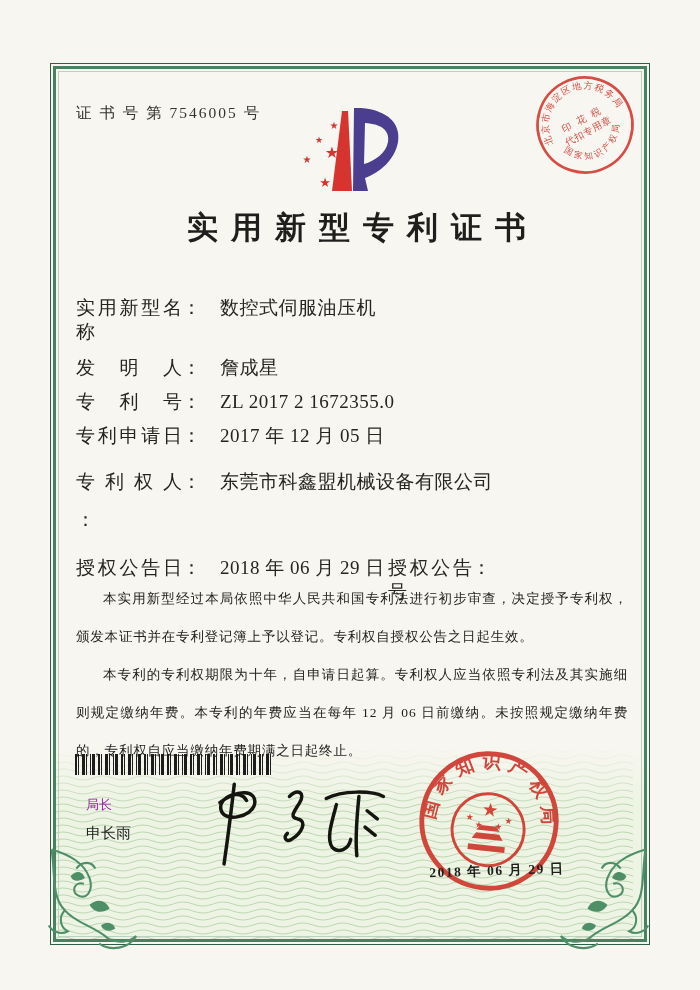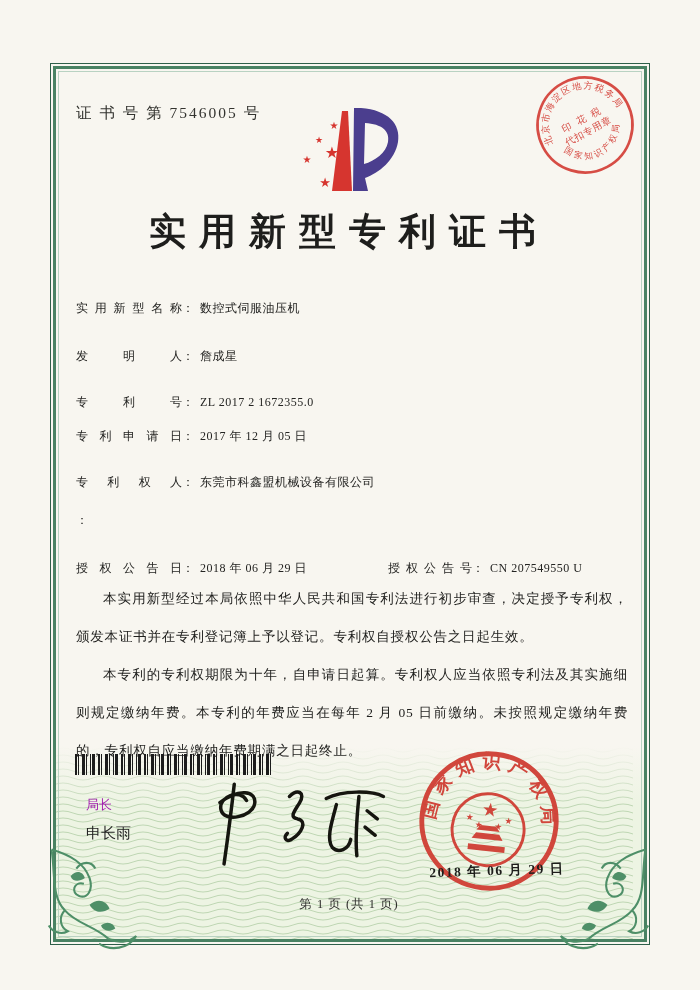--- a/index.html
+++ b/index.html
@@ -19,29 +19,29 @@
     background:#edf4e3;overflow:hidden;z-index:1;}
   .band svg{position:absolute;left:0;top:0;}
   .band-fade{position:absolute;left:0;top:0;right:0;height:60px;
     background:linear-gradient(180deg,#f8f6f0 0%,rgba(248,246,240,0) 100%);}
 
   .cert-no{position:absolute;left:76px;top:103px;font-size:15.5px;
     letter-spacing:2px;color:#33332f;z-index:3;}
 
   .logo{position:absolute;left:294px;top:103px;width:116px;height:96px;z-index:3;}
 
-  .title{position:absolute;left:50px;width:598px;top:207px;text-align:center;
-    font-size:37px;font-weight:600;letter-spacing:13px;color:#1e1e1c;z-index:3;}
-
-  .field{position:absolute;left:76px;display:flex;font-size:12px;
+  .title{position:absolute;left:64px;width:598px;top:207px;text-align:center;
+    font-size:31px;font-weight:600;letter-spacing:13px;color:#1e1e1c;z-index:3;}
+
+  .field{position:absolute;left:76px;display:flex;font-size:19px;
     color:#242422;z-index:3;line-height:24px;}
   .field .lbl{width:106px;text-align:justify;text-align-last:justify;
     text-justify:inter-character;flex:none;}
   .field .colon{flex:none;}
-  .field .val{margin-left:6px;letter-spacing:0.5px;}
+  .field .val{margin-left:19px;letter-spacing:0.5px;}
   .field.addr .val{width:470px;line-height:26px;}
   .field.g2{left:388px;}
   .field.g2 .lbl{width:84px;}
 
   .paras{position:absolute;left:76px;width:552px;top:580px;z-index:3;
     font-size:13.5px;line-height:38px;letter-spacing:0.8px;color:#1f1f1d;}
   .paras p{margin:0;text-indent:2em;text-align:justify;}
 
   .barcode{position:absolute;left:75px;top:754px;width:196px;height:21px;z-index:3;
     background:repeating-linear-gradient(90deg,
@@ -164,21 +164,21 @@
     </g>
   </svg>
 
   <div class="title">实用新型专利证书</div>
 
   <div class="field" style="top:296px">
     <span class="lbl">实用新型名称</span>
       <span class="colon">：</span>
     <span class="val">数控式伺服油压机</span>
   </div>
-  <div class="field" style="top:344px">
+  <div class="field" style="top:356px">
     <span class="lbl">发明人</span>
       <span class="colon">：</span>
     <span class="val">詹成星</span>
   </div>
   <div class="field" style="top:390px">
     <span class="lbl">专利号</span>
       <span class="colon">：</span>
     <span class="val">ZL 2017 2 1672355.0</span>
   </div>
   <div class="field" style="top:424px">
@@ -195,26 +195,25 @@
       <span class="colon">：</span>
   </div>
   <div class="field" style="top:556px">
     <span class="lbl">授权公告日</span>
       <span class="colon">：</span>
     <span class="val">2018 年 06 月 29 日</span>
   </div>
   <div class="field g2" style="top:556px">
     <span class="lbl">授权公告号</span>
       <span class="colon">：</span>
-    <span class="val">CN 207549550 U</span>
   </div>
 
   <div class="paras">
     <p>本实用新型经过本局依照中华人民共和国专利法进行初步审查，决定授予专利权，颁发本证书并在专利登记簿上予以登记。专利权自授权公告之日起生效。</p>
-    <p>本专利的专利权期限为十年，自申请日起算。专利权人应当依照专利法及其实施细则规定缴纳年费。本专利的年费应当在每年 2 月 05 日前缴纳。未按照规定缴纳年费的，专利权自应当缴纳年费期满之日起终止。</p>
+    <p>本专利的专利权期限为十年，自申请日起算。专利权人应当依照专利法及其实施细则规定缴纳年费。本专利的年费应当在每年 12 月 06 日前缴纳。未按照规定缴纳年费的，专利权自应当缴纳年费期满之日起终止。</p>
   </div>
 
   <div class="barcode"></div>
 
   <div class="sig-role">局长</div>
   <div class="sig-name">申长雨</div>
   <svg class="signature" viewBox="0 0 230 90">
     <g fill="none" stroke="#15150f" stroke-width="3.4" stroke-linecap="round">
       <path d="M44 26 C62 12 80 14 78 27 C76 40 48 46 45 33 C42 20 64 12 70 24"></path>
       <path d="M58 8 C56 26 52 58 48 86"></path>
@@ -258,15 +257,14 @@
         <textPath href="#taxTop" startOffset="50%" text-anchor="middle">北京市海淀区地方税务局</textPath>
       </text>
       <text x="50" y="47" font-size="9.5" text-anchor="middle" letter-spacing="2">印 花 税</text>
       <text x="50" y="60" font-size="9.5" text-anchor="middle" letter-spacing="0.5">代扣专用章</text>
       <text font-size="8.5" letter-spacing="2.5">
         <textPath href="#taxBot" startOffset="50%" text-anchor="middle">国家知识产权局</textPath>
       </text>
     </g>
   </svg>
 
-  <div class="footer">第 1 页 (共 1 页)</div>
 
 </div>
 
 </body></html>

